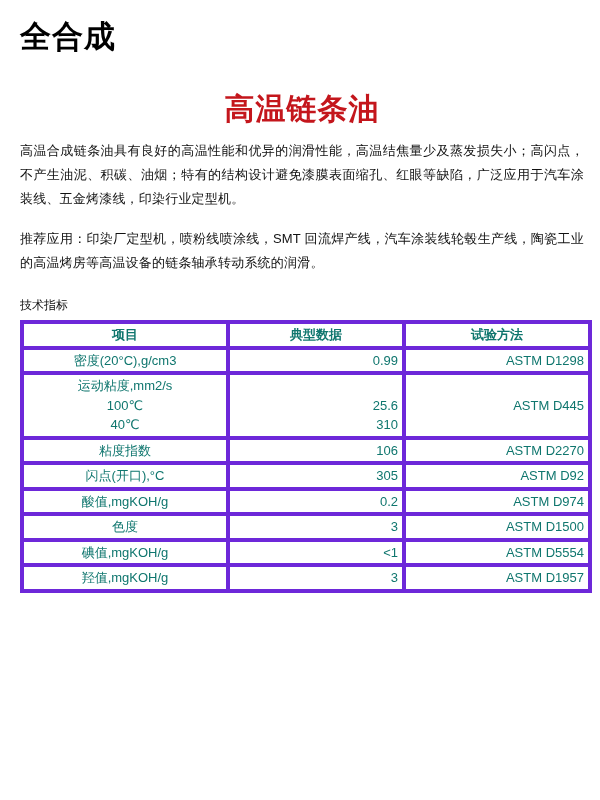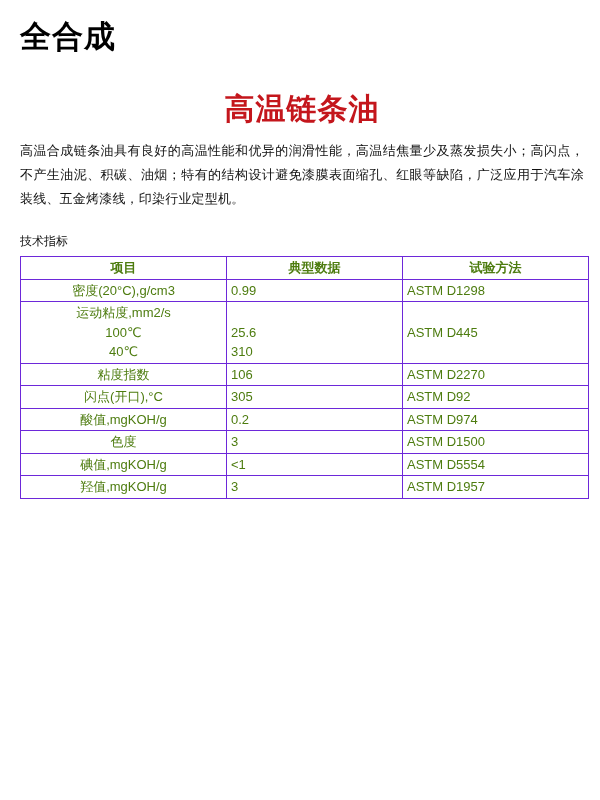--- a/index.html
+++ b/index.html
@@ -63,55 +63,56 @@
   }
   table.spec {
     width: 568px;
     margin-left: 4px;
     border-collapse: collapse;
     table-layout: fixed;
     font-size: 13px;
   }
   table.spec th,
   table.spec td {
-    border: 1px solid #6d28d9;
+    border: 4px solid #6d28d9;
     padding: 1px 4px;
     line-height: 1.5;
-    color: #4d7c0f;
+    color: #0f766e;
     font-weight: normal;
     height: 19px;
     vertical-align: middle;
   }
   table.spec th {
     text-align: center;
     font-weight: bold;
   }
   .col-item { width: 206px; }
   .col-data { width: 176px; }
   .col-method { width: 186px; }
-  td.c { text-align: left; }
+  td.c { text-align: right; }
   td.l { text-align: center; }
   .multiline-cell {
     line-height: 1.5;
   }
   .sub-line {
     display: block;
   }
 </style>
 </head>
 <body>
 
 <div class="page">
 
   <h1 class="title-main">全合成</h1>
   <h2 class="title-sub">高温链条油</h2>
 
 
   <p class="para">高温合成链条油具有良好的高温性能和优异的润滑性能，高温结焦量少及蒸发损失小；高闪点，不产生油泥、积碳、油烟；特有的结构设计避免漆膜表面缩孔、红眼等缺陷，广泛应用于汽车涂装线、五金烤漆线，印染行业定型机。</p>
 
+  <p class="para second">推荐应用：印染厂定型机，喷粉线喷涂线，SMT 回流焊产线，汽车涂装线轮毂生产线，陶瓷工业的高温烤房等高温设备的链条轴承转动系统的润滑。</p>
 
   <div class="table-title">技术指标</div>
 
   <table class="spec">
     <colgroup>
       <col class="col-item">
       <col class="col-data">
       <col class="col-method">
     </colgroup>
     <thead>

